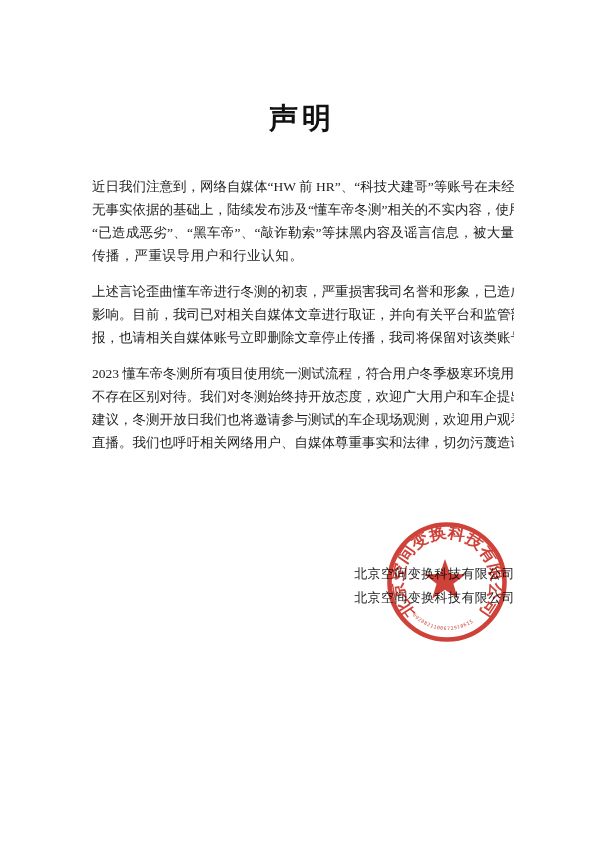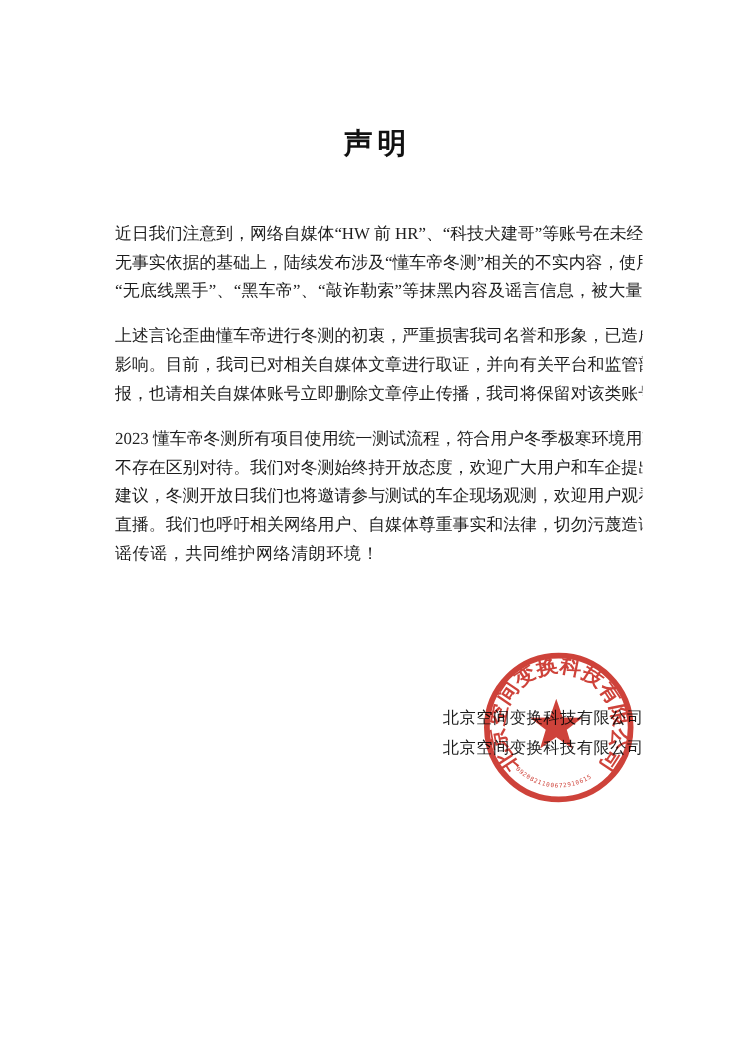--- a/index.html
+++ b/index.html
@@ -13,21 +13,21 @@
     width: 600px; height: 848px;
     background: #ffffff;
     overflow: hidden;
   }
   .title {
     position: absolute;
     top: 99px; left: 0; width: 600px;
     text-align: center;
     font-family: "DejaVu Sans", "Liberation Sans", sans-serif;
     font-weight: bold;
-    font-size: 23px;
+    font-size: 29px;
     letter-spacing: 4px;
     text-indent: 4px;
     color: #111111;
   }
   .body-text {
     position: absolute;
     left: 92px; top: 175px; width: 422px;
     color: #1d1d1d;
     font-size: 13.5px;
   }
@@ -66,33 +66,33 @@
 <body>
 
 <div class="page">
 
   <div class="title">声明</div>
 
   <div class="body-text">
     <div class="para">
       <div class="line">近日我们注意到，网络自媒体“HW 前 HR”、“科技犬建哥”等账号在未经核实、</div>
       <div class="line">无事实依据的基础上，陆续发布涉及“懂车帝冬测”相关的不实内容，使用</div>
-      <div class="line">“无底线黑手”、“黑车帝”、“敲诈勒索”等抹黑内容及谣言信息，被大量</div>
+      <div class="line">“已造成恶劣”、“黑车帝”、“敲诈勒索”等抹黑内容及谣言信息，被大量</div>
+      <div class="line last">传播，严重误导用户和行业认知。</div>
     </div>
     <div class="para">
       <div class="line">上述言论歪曲懂车帝进行冬测的初衷，严重损害我司名誉和形象，已造成恶劣</div>
       <div class="line">影响。目前，我司已对相关自媒体文章进行取证，并向有关平台和监管部门举</div>
       <div class="line">报，也请相关自媒体账号立即删除文章停止传播，我司将保留对该类账号和传</div>
     </div>
     <div class="para">
       <div class="line">2023 懂车帝冬测所有项目使用统一测试流程，符合用户冬季极寒环境用车场景，</div>
       <div class="line">不存在区别对待。我们对冬测始终持开放态度，欢迎广大用户和车企提出宝贵</div>
       <div class="line">建议，冬测开放日我们也将邀请参与测试的车企现场观测，欢迎用户观看线上</div>
       <div class="line">直播。我们也呼吁相关网络用户、自媒体尊重事实和法律，切勿污蔑造谣、信</div>
-      <div class="line last">谣传谣，共同维护网络清朗环境！</div>
     </div>
   </div>
 
   <div class="signature">
     <div class="sig-line">北京空间变换科技有限公司</div>
     <div class="sig-line">北京空间变换科技有限公司</div>
   </div>
 
   <svg class="seal" viewBox="0 0 130 130" xmlns="http://www.w3.org/2000/svg">
     <defs>

